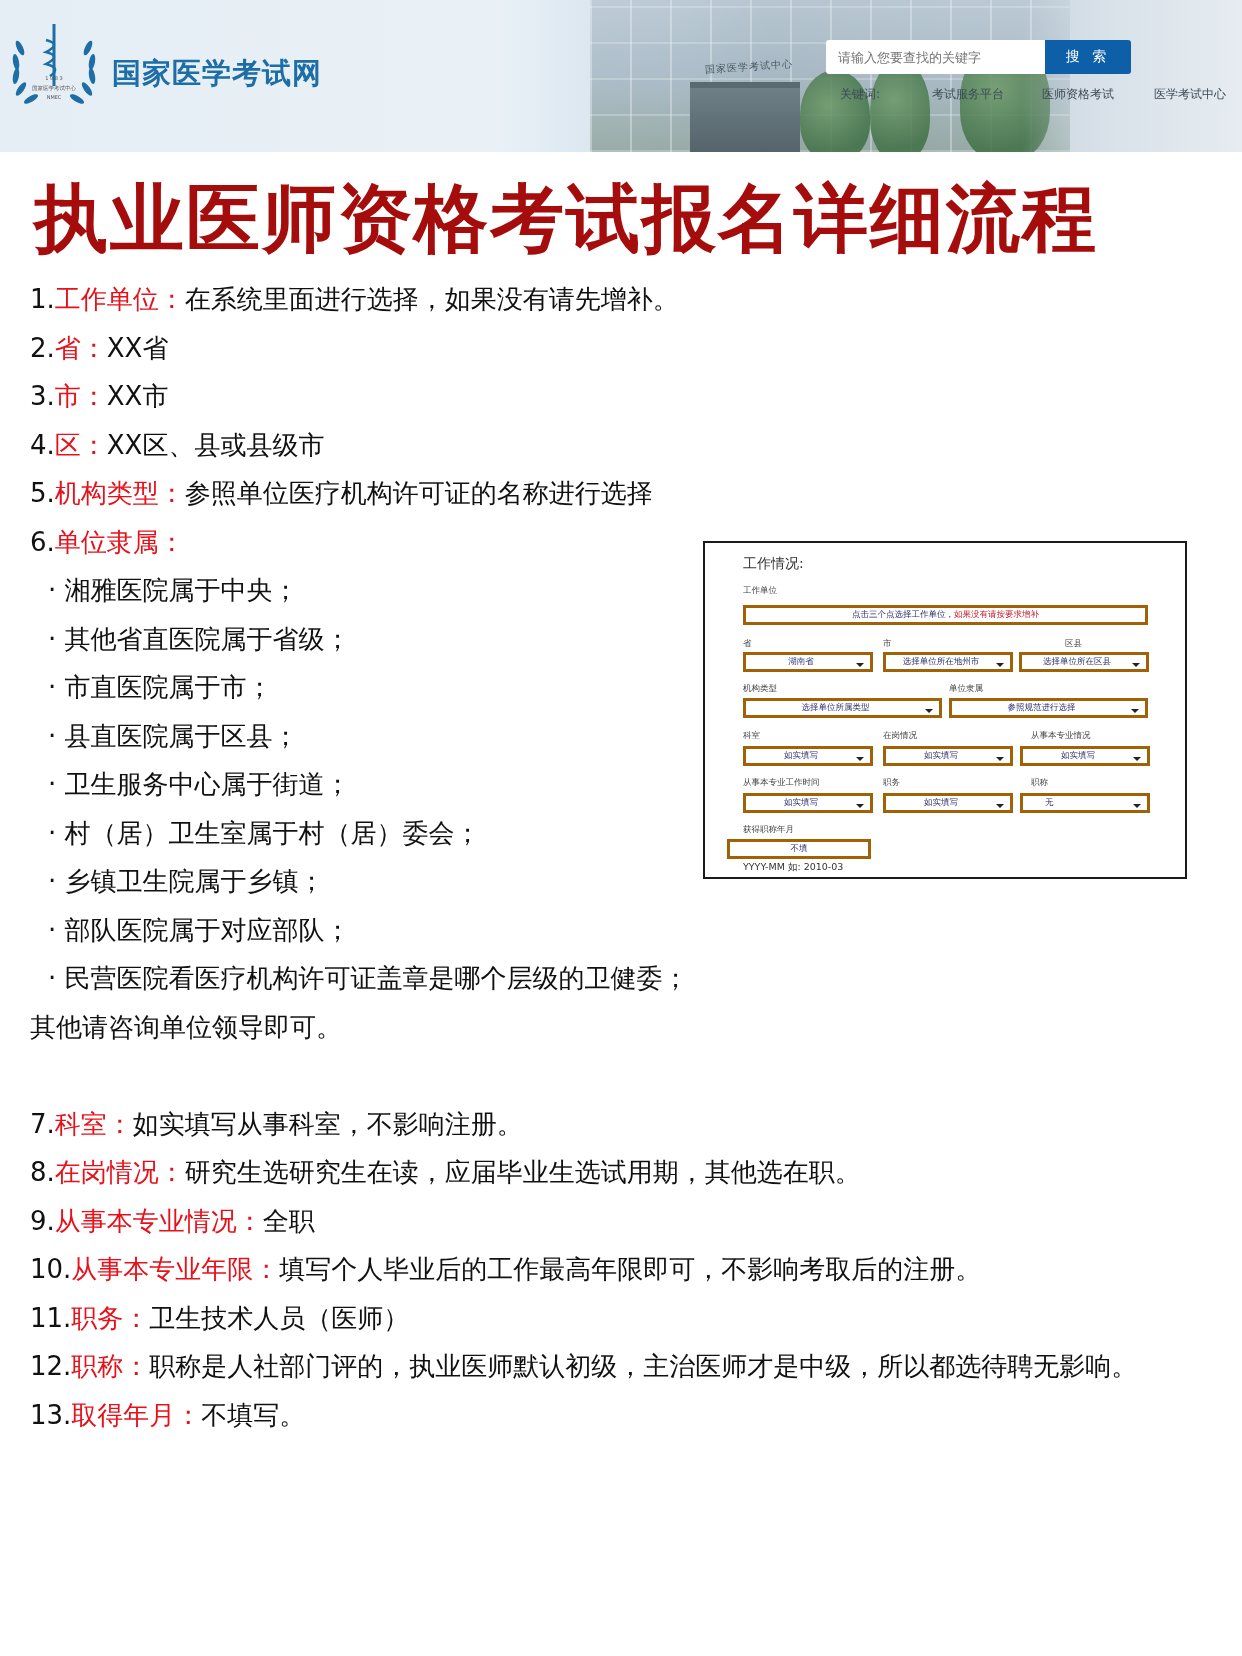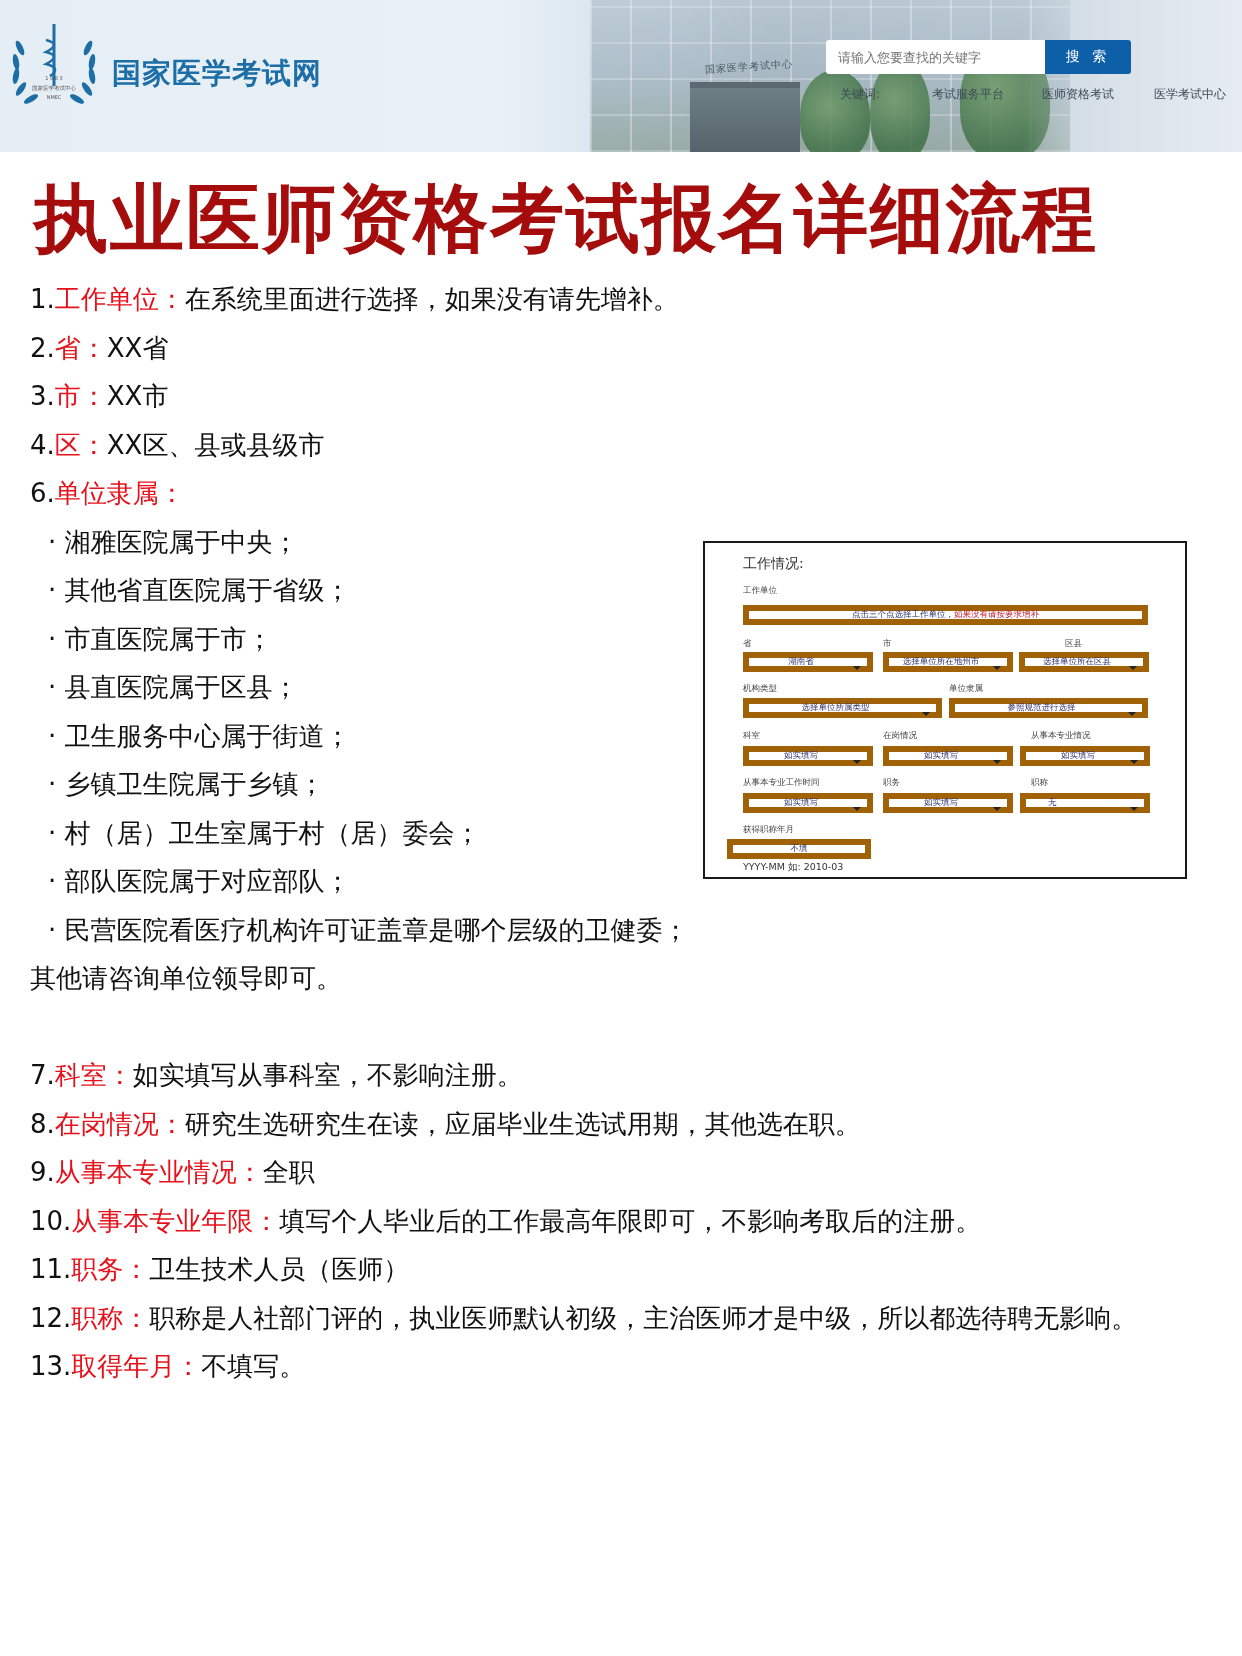--- a/index.html
+++ b/index.html
@@ -84,21 +84,21 @@
   
   .form-card {
     position: absolute; left: 703px; top: 541px; width: 484px; height: 338px;
     border: 2px solid #1a1a1a; background: #fff;
     font-family: "DejaVu Sans", sans-serif; color: #333;
   }
   .fc-abs { position: absolute; }
   .fc-heading { left: 38px; top: 12px; font-size: 14px; color: #333; }
   .fc-label { font-size: 8.5px; color: #444; white-space: nowrap; }
   .fc-input {
-    border: 6px solid #a16207; background: #fff; height: 20px; font-size: 8.5px; color: #2b2f6a;
+    border: 3px solid #a16207; background: #fff; height: 20px; font-size: 8.5px; color: #2b2f6a;
     display: flex; align-items: center; justify-content: center; position: absolute; white-space: nowrap;
   }
   .fc-select { justify-content: center; padding-right: 14px; }
   .fc-select .caret {
     position: absolute; right: 6px; top: 8px; width: 0; height: 0;
     border-left: 4px solid transparent; border-right: 4px solid transparent; border-top: 4px solid #222;
   }
   .fc-hint { font-size: 9.5px; color: #333; white-space: nowrap; }
   .fc-red { color: #c21a2c; }
 </style>
@@ -149,29 +149,30 @@
   </div>
 </div>
 
 <h1 class="main-title">执业医师资格考试报名详细流程</h1>
 
 <div class="content">
   <div class="line"><span>1.</span><span class="lbl">工作单位：</span><span>在系统里面进行选择，如果没有请先增补。</span></div>
   <div class="line"><span>2.</span><span class="lbl">省：</span><span>XX省</span></div>
   <div class="line"><span>3.</span><span class="lbl">市：</span><span>XX市</span></div>
   <div class="line"><span>4.</span><span class="lbl">区：</span><span>XX区、县或县级市</span></div>
+  <div class="line"><span>5.</span><span class="lbl">机构类型：</span><span>参照单位医疗机构许可证的名称进行选择</span></div>
   <div class="line"><span>6.</span><span class="lbl">单位隶属：</span></div>
 
   <div class="line bullet">· 湘雅医院属于中央；</div>
   <div class="line bullet">· 其他省直医院属于省级；</div>
   <div class="line bullet">· 市直医院属于市；</div>
   <div class="line bullet">· 县直医院属于区县；</div>
   <div class="line bullet">· 卫生服务中心属于街道；</div>
+  <div class="line bullet">· 村（居）卫生室属于村（居）委会；</div>
   <div class="line bullet">· 乡镇卫生院属于乡镇；</div>
-  <div class="line bullet">· 村（居）卫生室属于村（居）委会；</div>
   <div class="line bullet">· 部队医院属于对应部队；</div>
   <div class="line bullet">· 民营医院看医疗机构许可证盖章是哪个层级的卫健委；</div>
   <div class="line">其他请咨询单位领导即可。</div>
 
   <div class="spacer"></div>
 
   <div class="line"><span>7.</span><span class="lbl">科室：</span><span>如实填写从事科室，不影响注册。</span></div>
   <div class="line wrap"><span>8.</span><span class="lbl">在岗情况：</span><span>研究生选研究生在读，应届毕业生选试用期，其他选在职。</span></div>
   <div class="line"><span>9.</span><span class="lbl">从事本专业情况：</span><span>全职</span></div>
   <div class="line wrap"><span>10.</span><span class="lbl">从事本专业年限：</span><span>填写个人毕业后的工作最高年限即可，不影响考取后的注册。</span></div>

